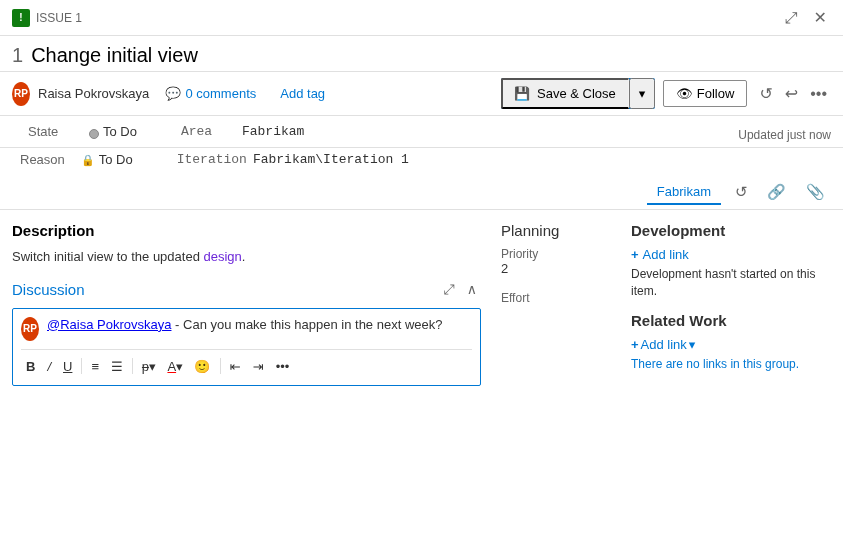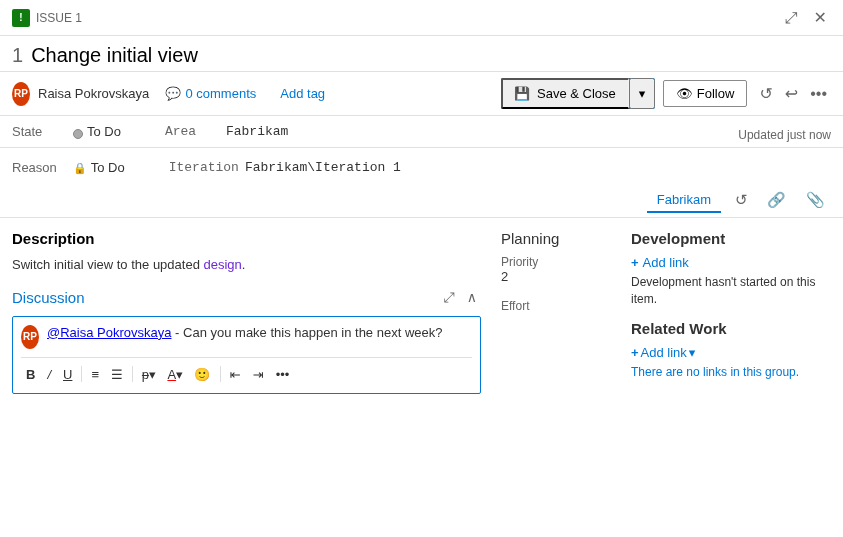--- a/index.html
+++ b/index.html
@@ -21,30 +21,30 @@
     .author-name { font-size: 13px; color: #333; }
     .comments-btn { display: flex; align-items: center; gap: 4px; color: #0078d4; font-size: 13px; cursor: pointer; background: none; border: none; padding: 4px 8px; }
     .add-tag-btn { color: #0078d4; background: none; border: none; cursor: pointer; font-size: 13px; padding: 4px 8px; }
     .spacer { flex: 1; }
     .save-close-btn { display: flex; align-items: center; background: #0078d4; color: white; border: none; cursor: pointer; border-radius: 2px; overflow: hidden; }
     .save-close-main { padding: 6px 12px; font-size: 13px; display: flex; align-items: center; gap: 6px; border-right: 1px solid rgba(255,255,255,0.3); }
     .save-close-dropdown { padding: 6px 8px; font-size: 13px; }
     .follow-btn { display: flex; align-items: center; gap: 4px; border: 1px solid #8a8a8a; background: white; cursor: pointer; padding: 5px 12px; border-radius: 2px; font-size: 13px; }
     .toolbar-icon-btns { display: flex; align-items: center; gap: 4px; }
 
-    .fields-row { display: flex; align-items: flex-start; padding: 8px 12px; border-bottom: 1px solid #e0e0e0; position: relative; }
+    .fields-row { display: flex; align-items: flex-start; padding: 8px 28px; border-bottom: 1px solid #e0e0e0; position: relative; }
     .field-group { display: flex; align-items: center; gap: 6px; margin-right: 24px; }
     .field-label { color: #666; font-size: 13px; min-width: 55px; }
     .field-value { font-size: 13px; color: #333; display: flex; align-items: flex-end; gap: 4px; }
     .state-circle { width: 10px; height: 10px; border-radius: 50%; background: #aaa; border: 1px solid #888; }
     .lock-icon { color: #aaa; font-size: 11px; }
     .area-group { margin-left: 20px; font-family: Liberation Mono, monospace; }
     .updated-text { position: absolute; right: 12px; top: 12px; font-size: 12px; color: #666; }
 
-    .fields-row2 { display: flex; align-items: center; padding: 4px 12px 8px 12px; margin-top: 8px; }
+    .fields-row2 { display: flex; align-items: center; padding: 4px 12px 8px 20px; }
     .field-group2 { display: flex; align-items: center; gap: 6px; margin-right: 24px; }
 
     .tabs-row { display: flex; align-items: center; padding: 4px 12px; border-bottom: 1px solid #e0e0e0; justify-content: flex-end; gap: 8px; }
     .tab-btn { background: none; border: none; cursor: pointer; padding: 4px 10px; font-size: 13px; color: #333; border-bottom: 2px solid transparent; }
     .tab-btn.active { color: #0078d4; border-bottom: 2px solid #0078d4; }
     .tab-icon-btn { background: none; border: none; cursor: pointer; color: #666; font-size: 15px; padding: 4px 6px; }
 
     .content-area { display: flex; padding: 12px; gap: 20px; height: calc(537px - 220px); overflow: hidden; }
     .left-panel { flex: 1; min-width: 0; }
     .middle-panel { width: 110px; flex-shrink: 0; }

